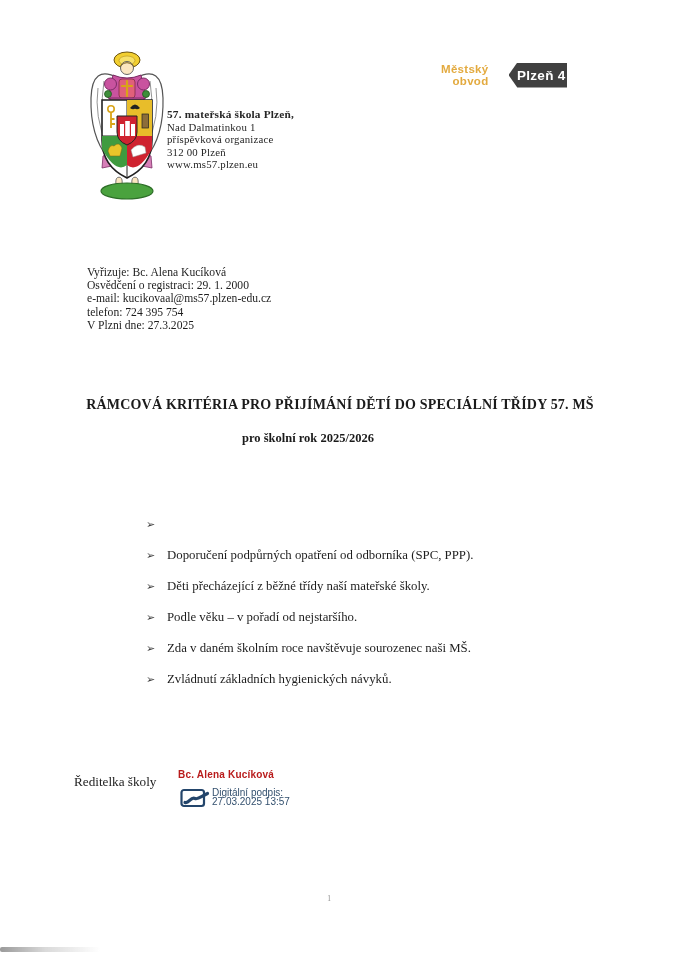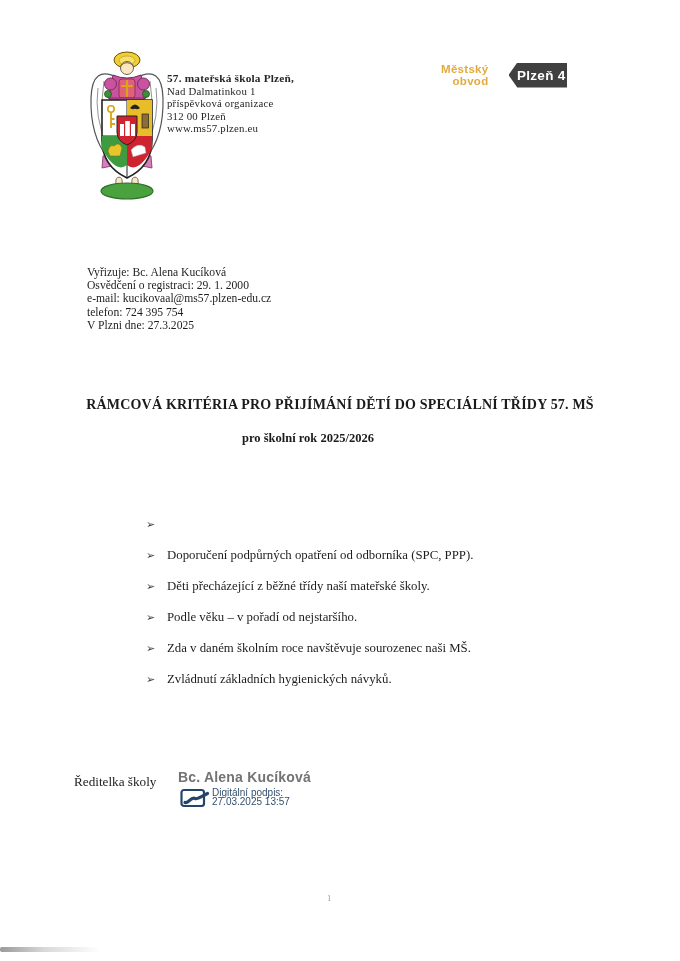--- a/index.html
+++ b/index.html
@@ -10,21 +10,21 @@
     background: #ffffff; overflow: hidden;
   }
 
   
   .logo-svg { position: absolute; left: 86px; top: 48px; width: 82px; height: 152px; }
 
   .school-block {
     position: absolute; left: 167px; top: 72px;
     font-size: 10.8px; line-height: 12.6px; color: #262626; letter-spacing: .2px;
   }
-  .school-block .school-name { font-weight: bold; font-size: 11.3px; }
+  .school-block .school-name { font-weight: bold; font-size: 11.3px; margin-top: 36px; }
 
   .district-badge {
     position: absolute; left: 441px; top: 60px; width: 126px; height: 30px;
     display: flex; align-items: center; justify-content: flex-end; gap: 20px;
     font-family: "Liberation Sans", sans-serif;
   }
   .district-label {
     text-align: right; font-weight: bold; font-size: 11.5px; line-height: 12px;
     color: #e3aa3f; letter-spacing: .3px;
   }
@@ -61,21 +61,21 @@
     font-family: "DejaVu Sans", sans-serif; font-size: 11px; color: #3a3a3a;
     width: 14px; flex: 0 0 14px; margin-top: 1px;
   }
   .criteria-text { font-size: 12.8px; line-height: 14.5px; color: #1d1d1d; padding-left: 7px; }
 
   
   .sig-role { position: absolute; left: 74px; top: 774px; font-size: 13.2px; color: #222; }
   .sig-name {
     position: absolute; left: 178px; top: 769px;
     font-family: "Liberation Sans", sans-serif; font-weight: bold;
-    font-size: 14px; color: #737373; letter-spacing: .2px;
+    font-size: 10px; color: #b91c1c; letter-spacing: .2px;
   }
   .sig-icon { position: absolute; left: 180px; top: 787px; width: 30px; height: 22px; }
   .sig-meta {
     position: absolute; left: 212px; top: 788px;
     font-family: "Liberation Sans", sans-serif; font-size: 10px; line-height: 9px;
     color: #33506e;
   }
 
   
   .page-number {

